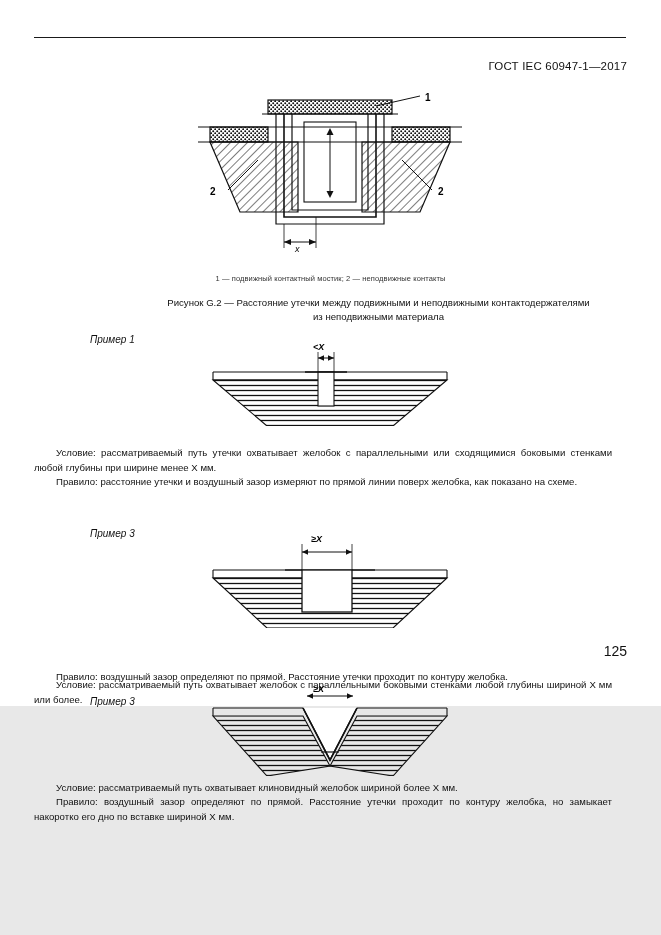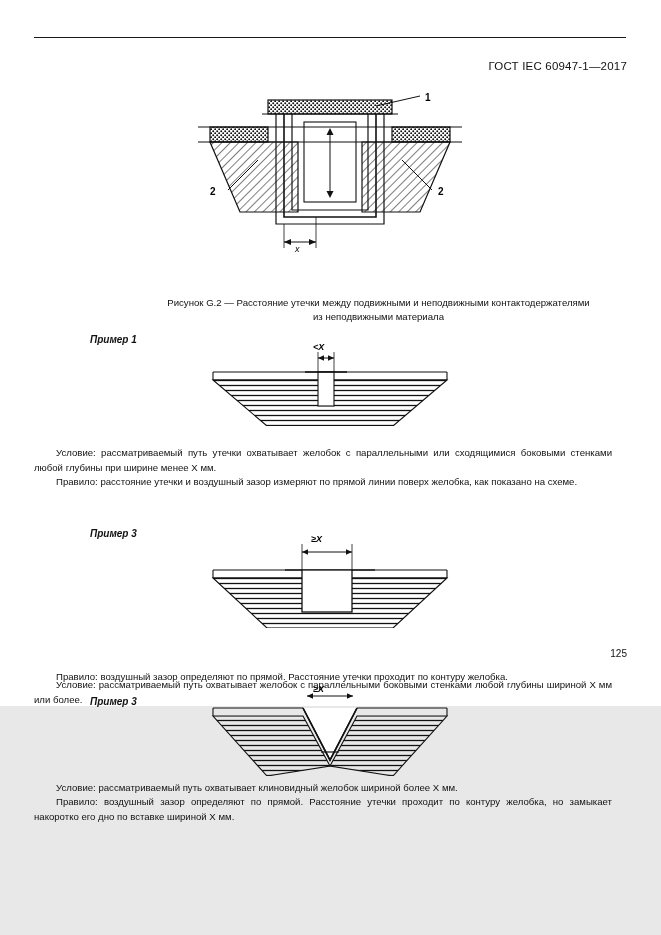--- a/index.html
+++ b/index.html
@@ -33,21 +33,21 @@
     right: 34px;
     top: 60px;
     font-size: 11.5px;
     color: #111;
     letter-spacing: 0.2px;
   }
   .page-number {
     position: absolute;
     right: 34px;
     bottom: 47px;
-    font-size: 10px;
+    font-size: 14px;
     color: #111;
   }
 
   
   .fig-g2 {
     position: absolute;
     left: 180px;
     top: 82px;
     width: 300px;
     height: 182px;
@@ -69,21 +69,21 @@
     font-size: 9.6px;
     color: #111;
     line-height: 14px;
     padding-left: 48px;
   }
 
   
   .example-label {
     position: absolute;
     font-style: italic;
-    font-weight: bold;
+    font-weight: normal;
     font-size: 10px;
     color: #111;
   }
   .para {
     position: absolute;
     font-size: 9.6px;
     color: #111;
     line-height: 14.5px;
     text-align: justify;
   }
@@ -146,20 +146,21 @@
       <path d="M136,160 l-7,-3 v6 Z" fill="#111"></path>
       <line x1="104" y1="142" x2="104" y2="166" stroke="#111" stroke-width="0.8"></line>
       <line x1="136" y1="135" x2="136" y2="166" stroke="#111" stroke-width="0.8"></line>
     </svg>
     <div style="position:absolute; left:245px; top:10px; font-size:10px; font-weight:bold;">1</div>
     <div style="position:absolute; left:30px; top:104px; font-size:10px; font-weight:bold;">2</div>
     <div style="position:absolute; left:258px; top:104px; font-size:10px; font-weight:bold;">2</div>
     <div style="position:absolute; left:115px; top:162px; font-size:9px; font-style:italic;">x</div>
   </div>
 
+  <div class="fig-caption-small" style="top:274px;">1 — подвижный контактный мостик; 2 — неподвижные контакты</div>
 
   <div class="fig-caption" style="top:296px;">Рисунок G.2 — Расстояние утечки между подвижными и неподвижными контактодержателями</div>
   <div class="fig-caption" style="top:310px;">из неподвижными материала</div>
 
   <div class="example-label" style="left:90px; top:334px;">Пример 1</div>
 
   <div style="position:absolute; left:185px; top:348px; width:290px; height:78px;">
     <svg width="290" height="78" viewBox="0 0 290 78">
       <defs>
         <pattern id="hz1" width="6" height="5" patternUnits="userSpaceOnUse">

